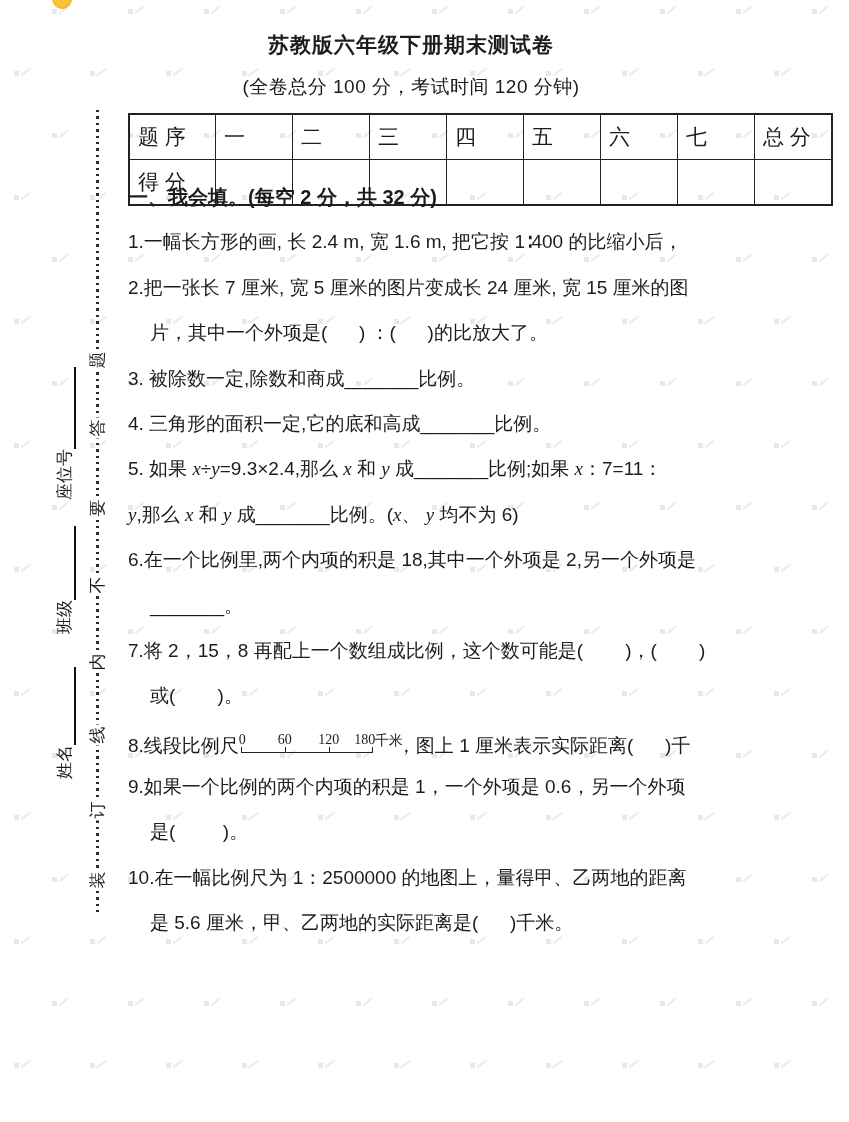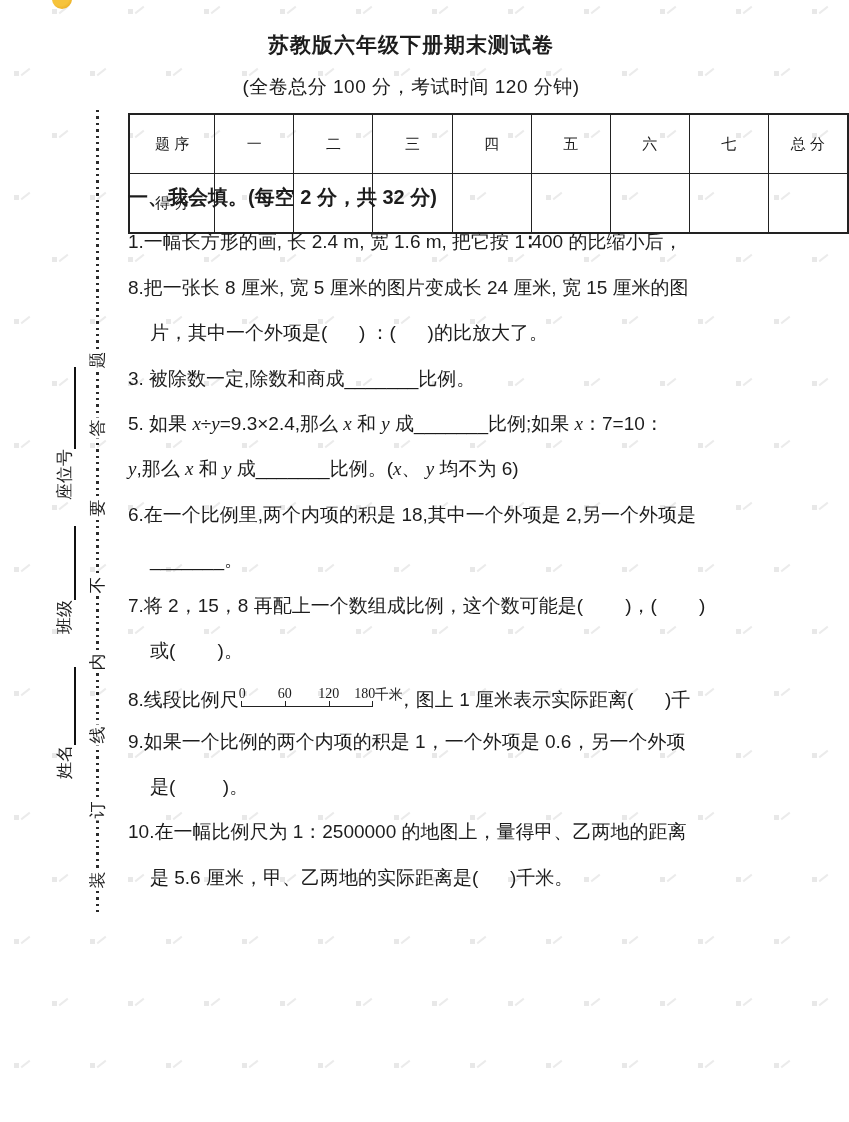--- a/index.html
+++ b/index.html
@@ -13,22 +13,22 @@
   
   .corner-dot{position:absolute;left:52px;top:-11px;width:20px;height:20px;border-radius:50%;
               background:radial-gradient(circle at 40% 35%, #f6c33b 0 55%, #e09c12 100%);}
   
   .title{position:absolute;left:118px;top:31px;width:586px;text-align:center;
          font-size:21px;font-weight:bold;letter-spacing:1px;}
   .subtitle{position:absolute;left:118px;top:74px;width:586px;text-align:center;
             font-size:19px;letter-spacing:0.5px;}
   
   .score-table{position:absolute;left:128px;top:113px;border-collapse:collapse;}
-  .score-table td{border:1.5px solid #222;height:26px;text-align:center;
-                  font-size:15px;padding:16px;}
+  .score-table td{border:1.5px solid #222;height:26px;
+                  font-size:21px;padding:8px;}
   .score-table{border:2px solid #222;}
   .score-table td.lab{width:69px;}
   .score-table td.c{width:60px;}
   
   .qbody{position:absolute;left:128px;top:185px;width:640px;font-size:19px;}
   .qline{height:45.4px;line-height:24px;white-space:pre;}
   .qline.indent{padding-left:22px;}
   .qline.bold{font-weight:bold;font-size:20px;}
   .qline i{font-style:italic;font-family:"Liberation Serif",serif;}
   
@@ -322,27 +322,28 @@
       <td class="c"></td>
     </tr>
   </tbody>
     </table>
 
   <div class="qbody">
     <div class="qline bold">一、我会填。(每空 2 分，共 32 分)</div>
 
     <div class="qline">1.一幅长方形的画, 长 2.4 m, 宽 1.6 m, 把它按 1∶400 的比缩小后，</div>
 
-    <div class="qline">8.把一张长 8 厘米, 宽 5 厘米的图片变成长 24 厘米, 宽 15 厘米的图</div>
+    <div class="qline">2.把一张长 7 厘米, 宽 5 厘米的图片变成长 24 厘米, 宽 15 厘米的图</div>
     <div class="qline indent">片，其中一个外项是(      ) ：(      )的比放大了。</div>
 
     <div class="qline">3. 被除数一定,除数和商成_______比例。</div>
 
-
-    <div class="qline"><span>5. 如果 </span><i>x</i><span>÷</span><i>y</i><span>=9.3×2.4,那么 </span><i>x</i><span> 和 </span><i>y</i><span> 成_______比例;如果 </span><i>x</i><span>：7=10：</span></div>
+    <div class="qline">4. 三角形的面积一定,它的底和高成_______比例。</div>
+
+    <div class="qline"><span>5. 如果 </span><i>x</i><span>÷</span><i>y</i><span>=9.3×2.4,那么 </span><i>x</i><span> 和 </span><i>y</i><span> 成_______比例;如果 </span><i>x</i><span>：7=11：</span></div>
     <div class="qline"><i>y</i><span>,那么 </span><i>x</i><span> 和 </span><i>y</i><span> 成_______比例。(</span><i>x</i><span>、 </span><i>y</i><span> 均不为 6)</span></div>
 
     <div class="qline">6.在一个比例里,两个内项的积是 18,其中一个外项是 2,另一个外项是</div>
     <div class="qline indent">_______。</div>
 
     <div class="qline">7.将 2，15，8 再配上一个数组成比例，这个数可能是(        )，(        )</div>
     <div class="qline indent">或(        )。</div>
 
     <div class="qline"><span>8.线段比例尺</span><span class="ruler"><span class="base"></span><span class="tick" style="left:2px"></span><span class="tick" style="left:46px"></span><span class="tick" style="left:90px"></span><span class="tick" style="left:133px"></span><span class="num first" style="left:0px">0</span><span class="num" style="left:46px">60</span><span class="num" style="left:90px">120</span><span class="num" style="left:126px">180</span><span class="unit">千米</span></span><span>，图上 1 厘米表示实际距离(      )千</span></div>
 

